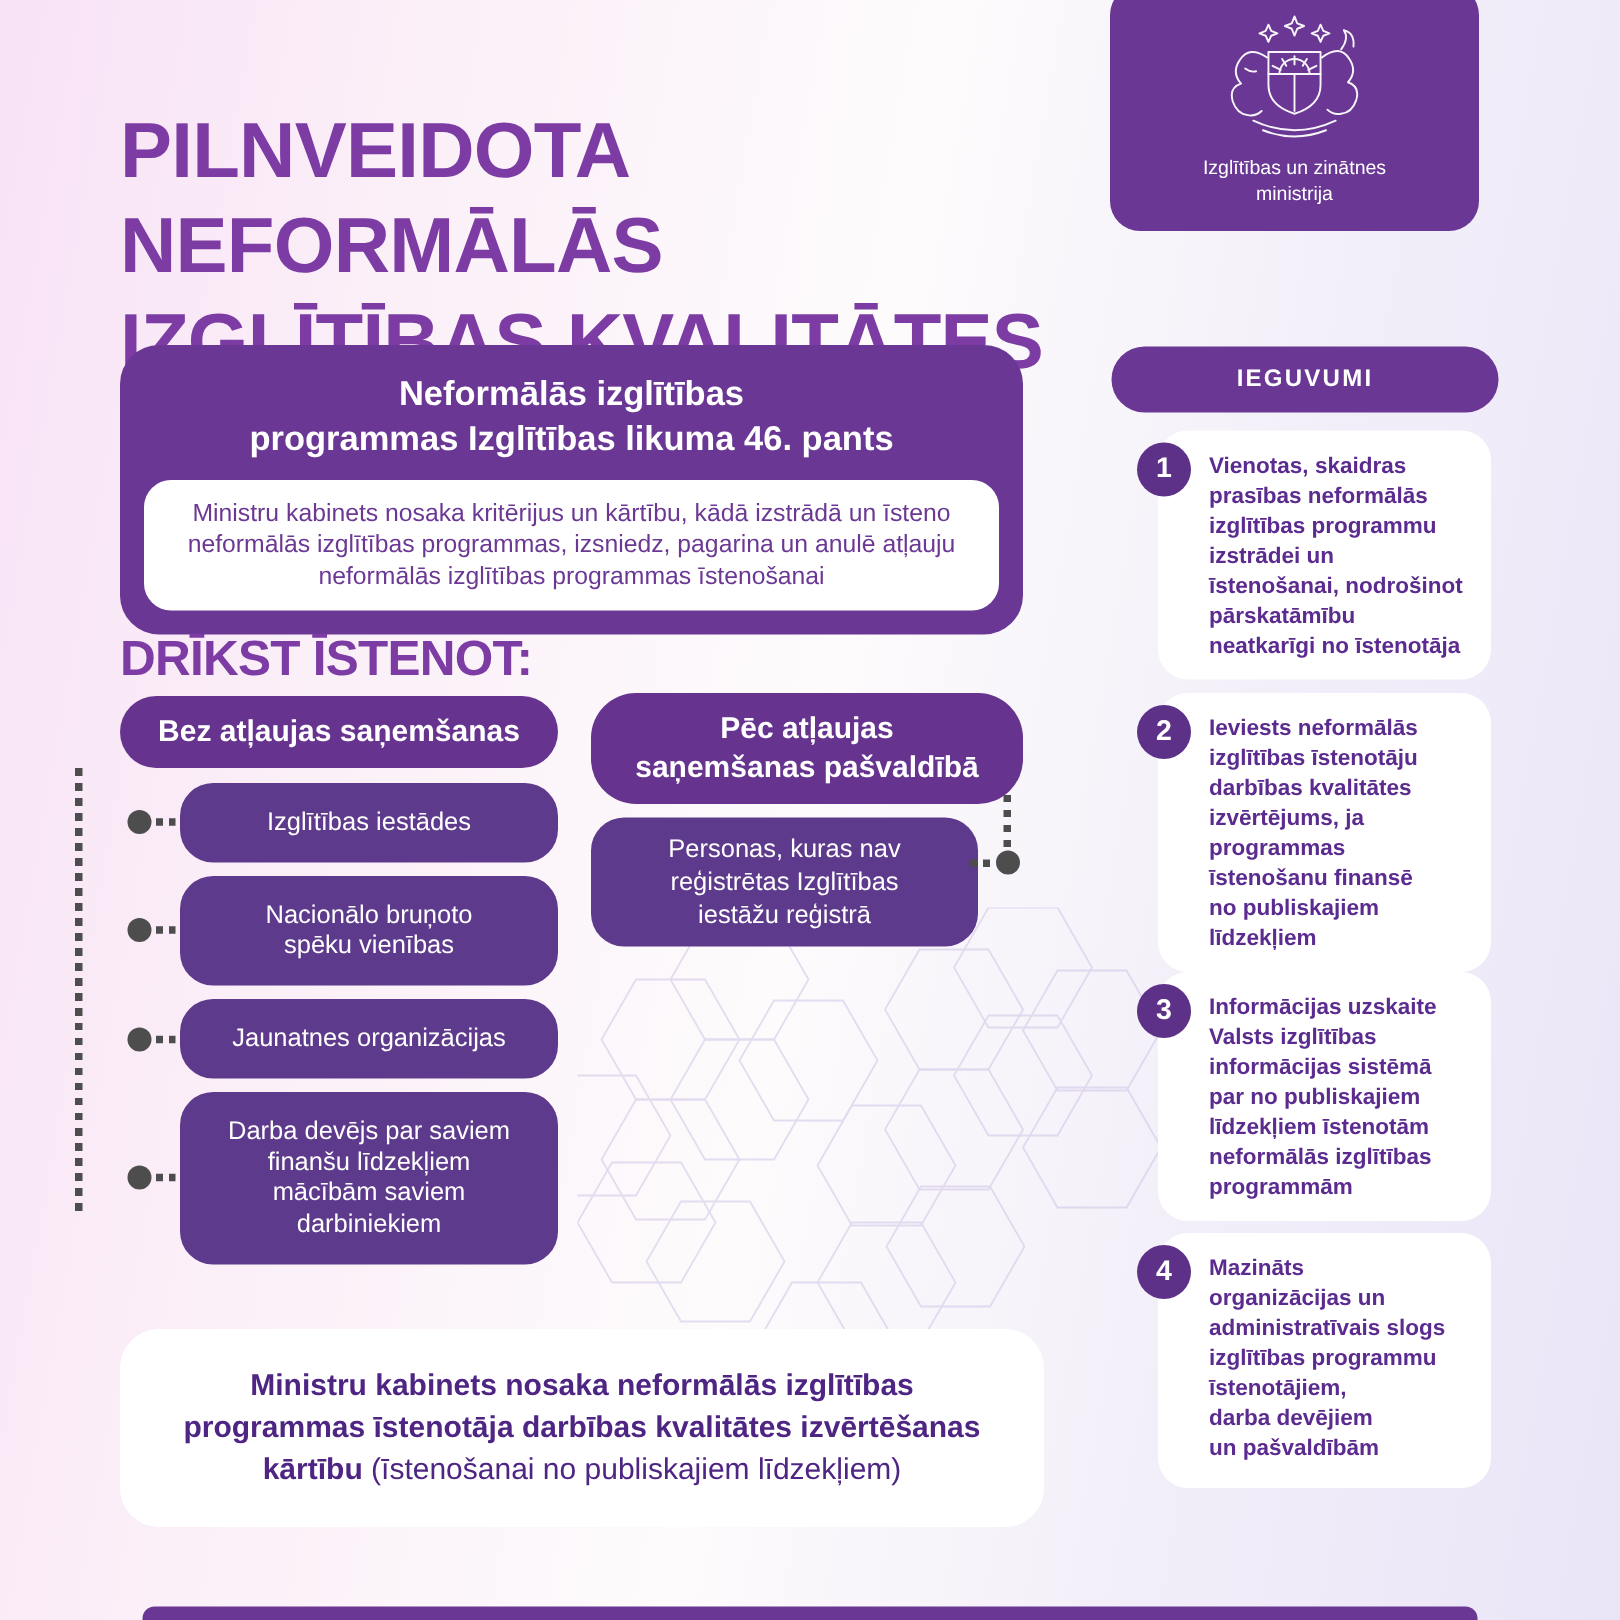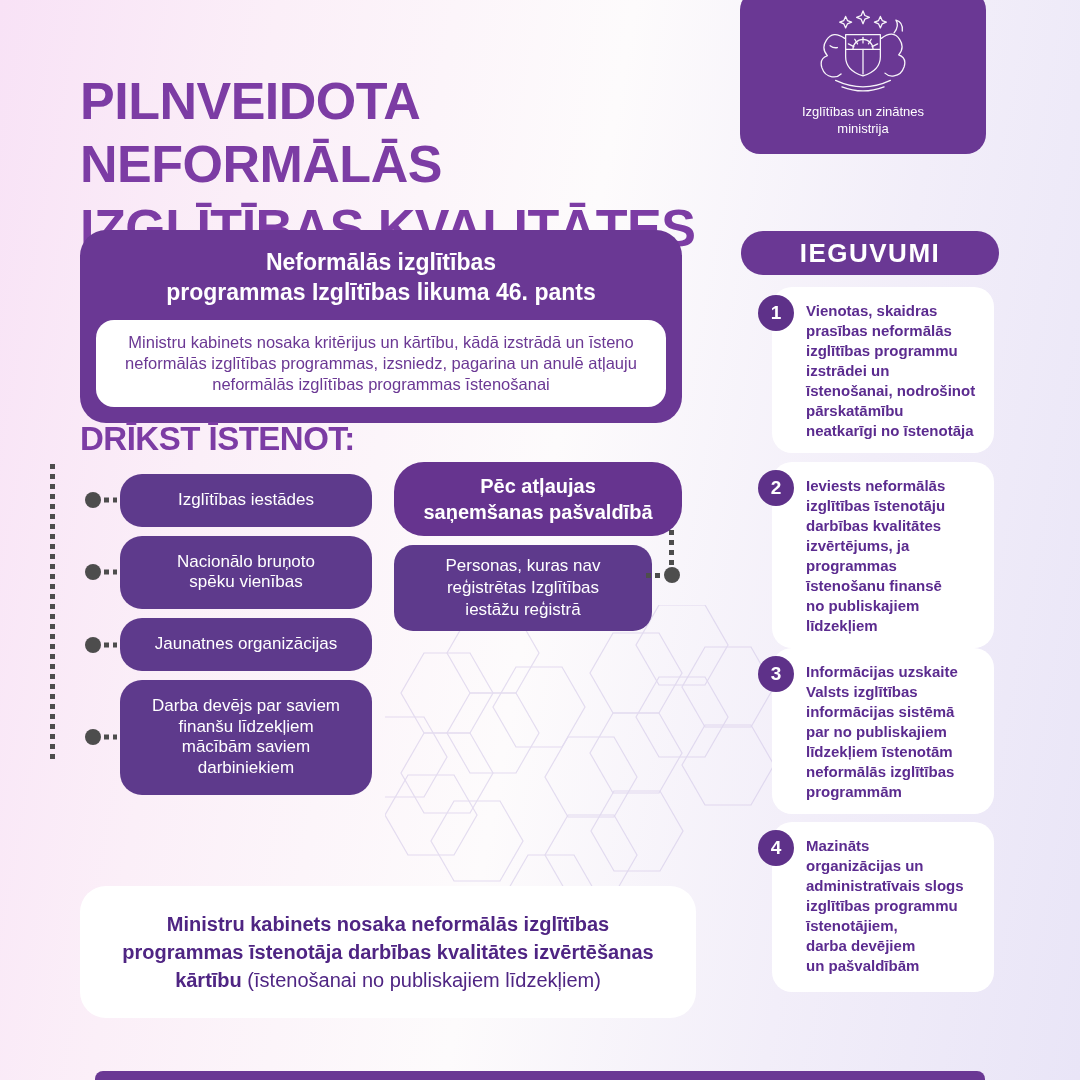--- a/index.html
+++ b/index.html
@@ -74,21 +74,21 @@
     width:16px; height:16px; border-radius:50%; background:#4d4d4d;
   }
   .hdash{
     position:absolute; left:-16px; top:50%; transform:translateY(-50%);
     width:13px; height:5px;
     background:repeating-linear-gradient(to right,#4d4d4d 0 5px,transparent 5px 9px);
   }
 
   .rightcol{ position:absolute; left:394px; top:462px; width:288px; }
   .rightcol .col-header{ height:74px; border-radius:30px; line-height:1.3;text-align:center; }
-  .rightcol .pill{ width:258px; margin-top:9px; padding:10px 12px; line-height:1.3;border-radius:19px; }
+  .rightcol .pill{ width:258px; margin-top:9px; padding:10px 12px; line-height:1.3; }
   .rvline{
     position:absolute; left:275px; top:68px; width:5px; height:38px;
     background:repeating-linear-gradient(to bottom,#4d4d4d 0 5px,transparent 5px 10px);
   }
   .rdot{
     position:absolute; left:270px; top:105px;
     width:16px; height:16px; border-radius:50%; background:#4d4d4d;
   }
   .rdash{
     position:absolute; left:252px; top:111px; width:14px; height:5px;
@@ -102,21 +102,21 @@
     text-align:center; font-size:20px; line-height:1.4; color:#4f2583;
   }
   .bottom-note .b{ font-weight:800; }
   .bottom-note .r{ font-weight:400; }
 
   
   .ben-header{
     position:absolute; left:741px; top:231px; width:258px; height:44px;
     background:#6a3894; border-radius:24px;
     display:flex; align-items:center; justify-content:center;
-    color:#fff; font-weight:800; font-size:26px; letter-spacing:1.5px;
+    color:#fff; font-weight:800; font-size:16px; letter-spacing:1.5px;
   }
   .card{
     position:absolute; left:772px; width:222px;
     background:#ffffff; border-radius:20px; padding:14px 10px 12px 34px;
   }
   .card .num{
     position:absolute; left:-14px; top:8px; width:36px; height:36px;
     border-radius:50%; background:#5e3189; color:#fff;
     display:flex; align-items:center; justify-content:center;
     font-weight:800; font-size:19px;
@@ -204,20 +204,21 @@
 
   <section class="lawbox">
     <div class="law-head pre">Neformālās izglītības
 programmas Izglītības likuma 46. pants</div>
     <div class="law-body">Ministru kabinets nosaka kritērijus un kārtību, kādā izstrādā un īsteno neformālās izglītības programmas, izsniedz, pagarina un anulē atļauju neformālās izglītības programmas īstenošanai</div>
   </section>
 
   <h2 class="drikst">DRĪKST ĪSTENOT:</h2>
 
   <div class="leftcol">
+    <div class="col-header">Bez atļaujas saņemšanas</div>
     <div class="left-items">
       <div class="vline"></div>
       <div class="item">
         <span class="dot"></span>
         <span class="hdash"></span>
         <div class="pill pre">Izglītības iestādes</div>
       </div>
       <div class="item">
         <span class="dot"></span>
         <span class="hdash"></span>

